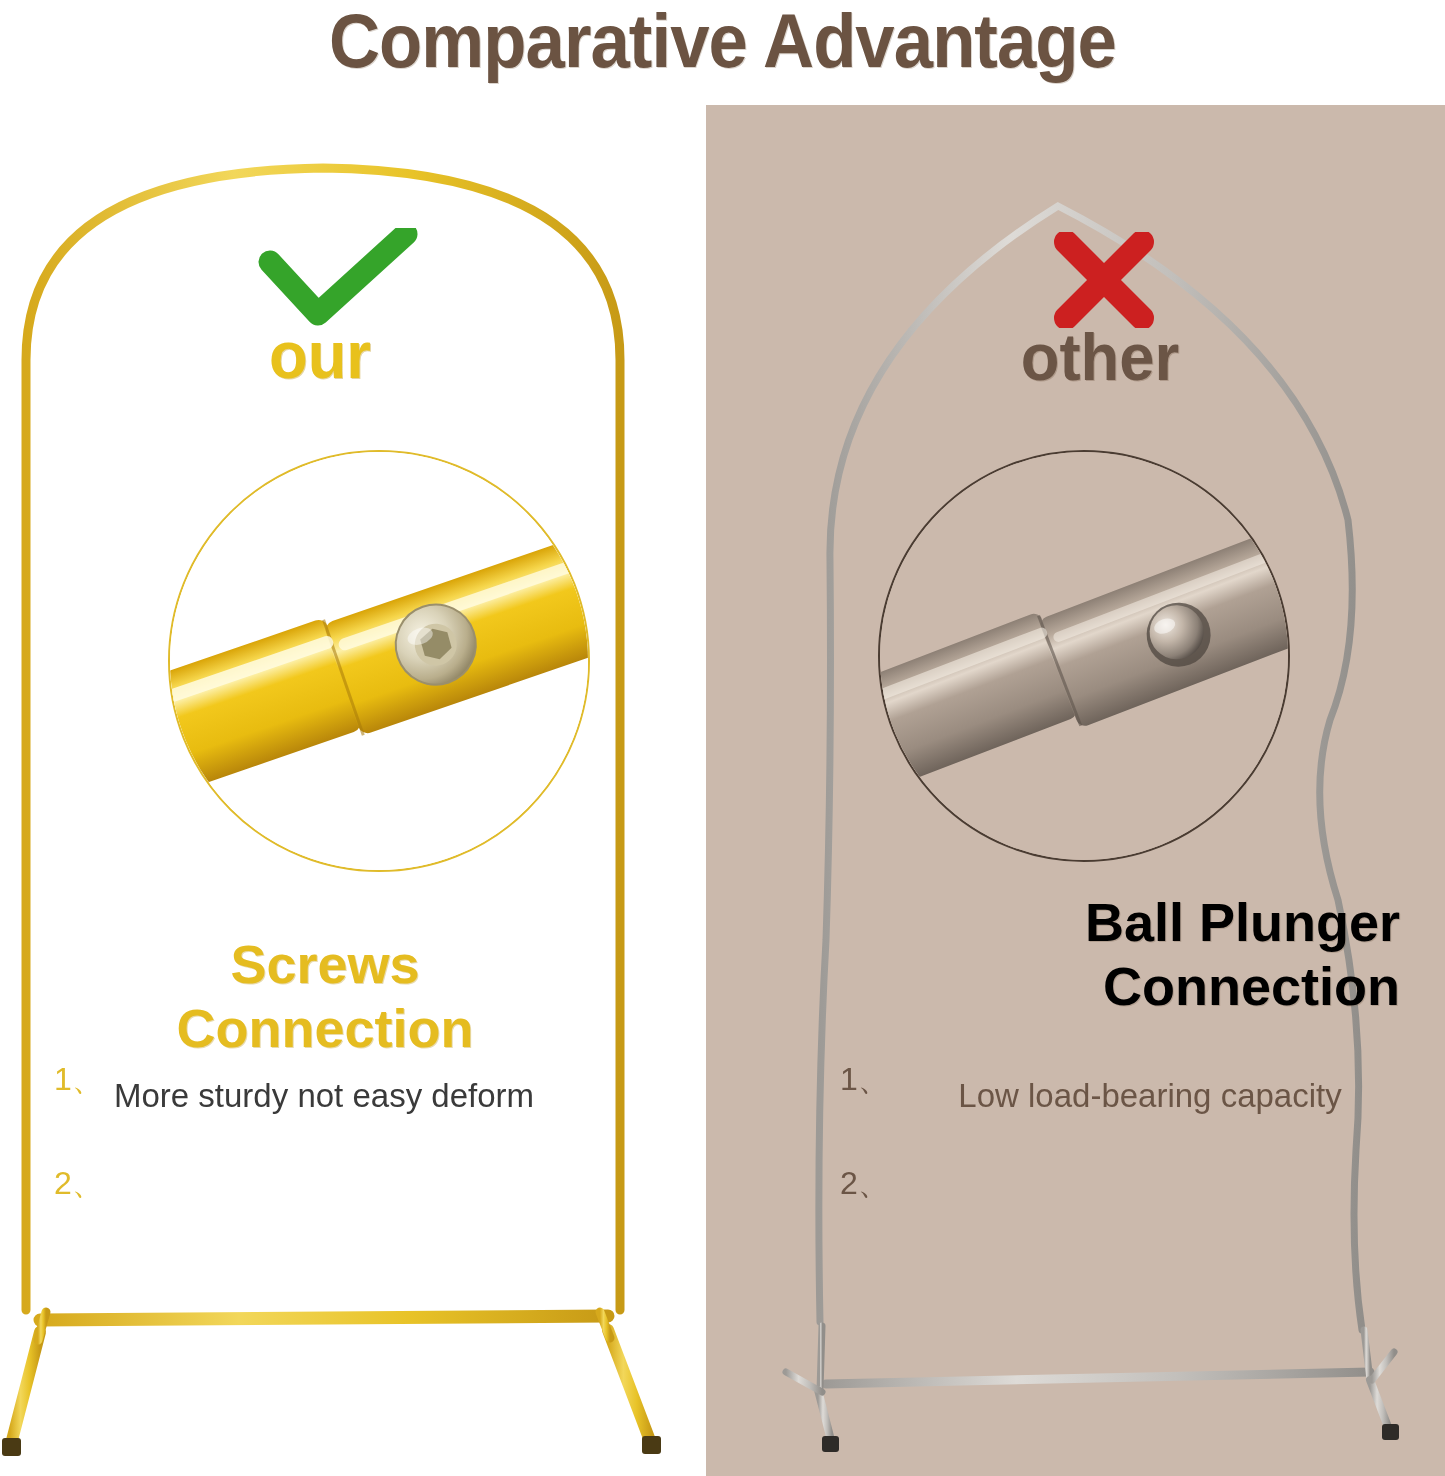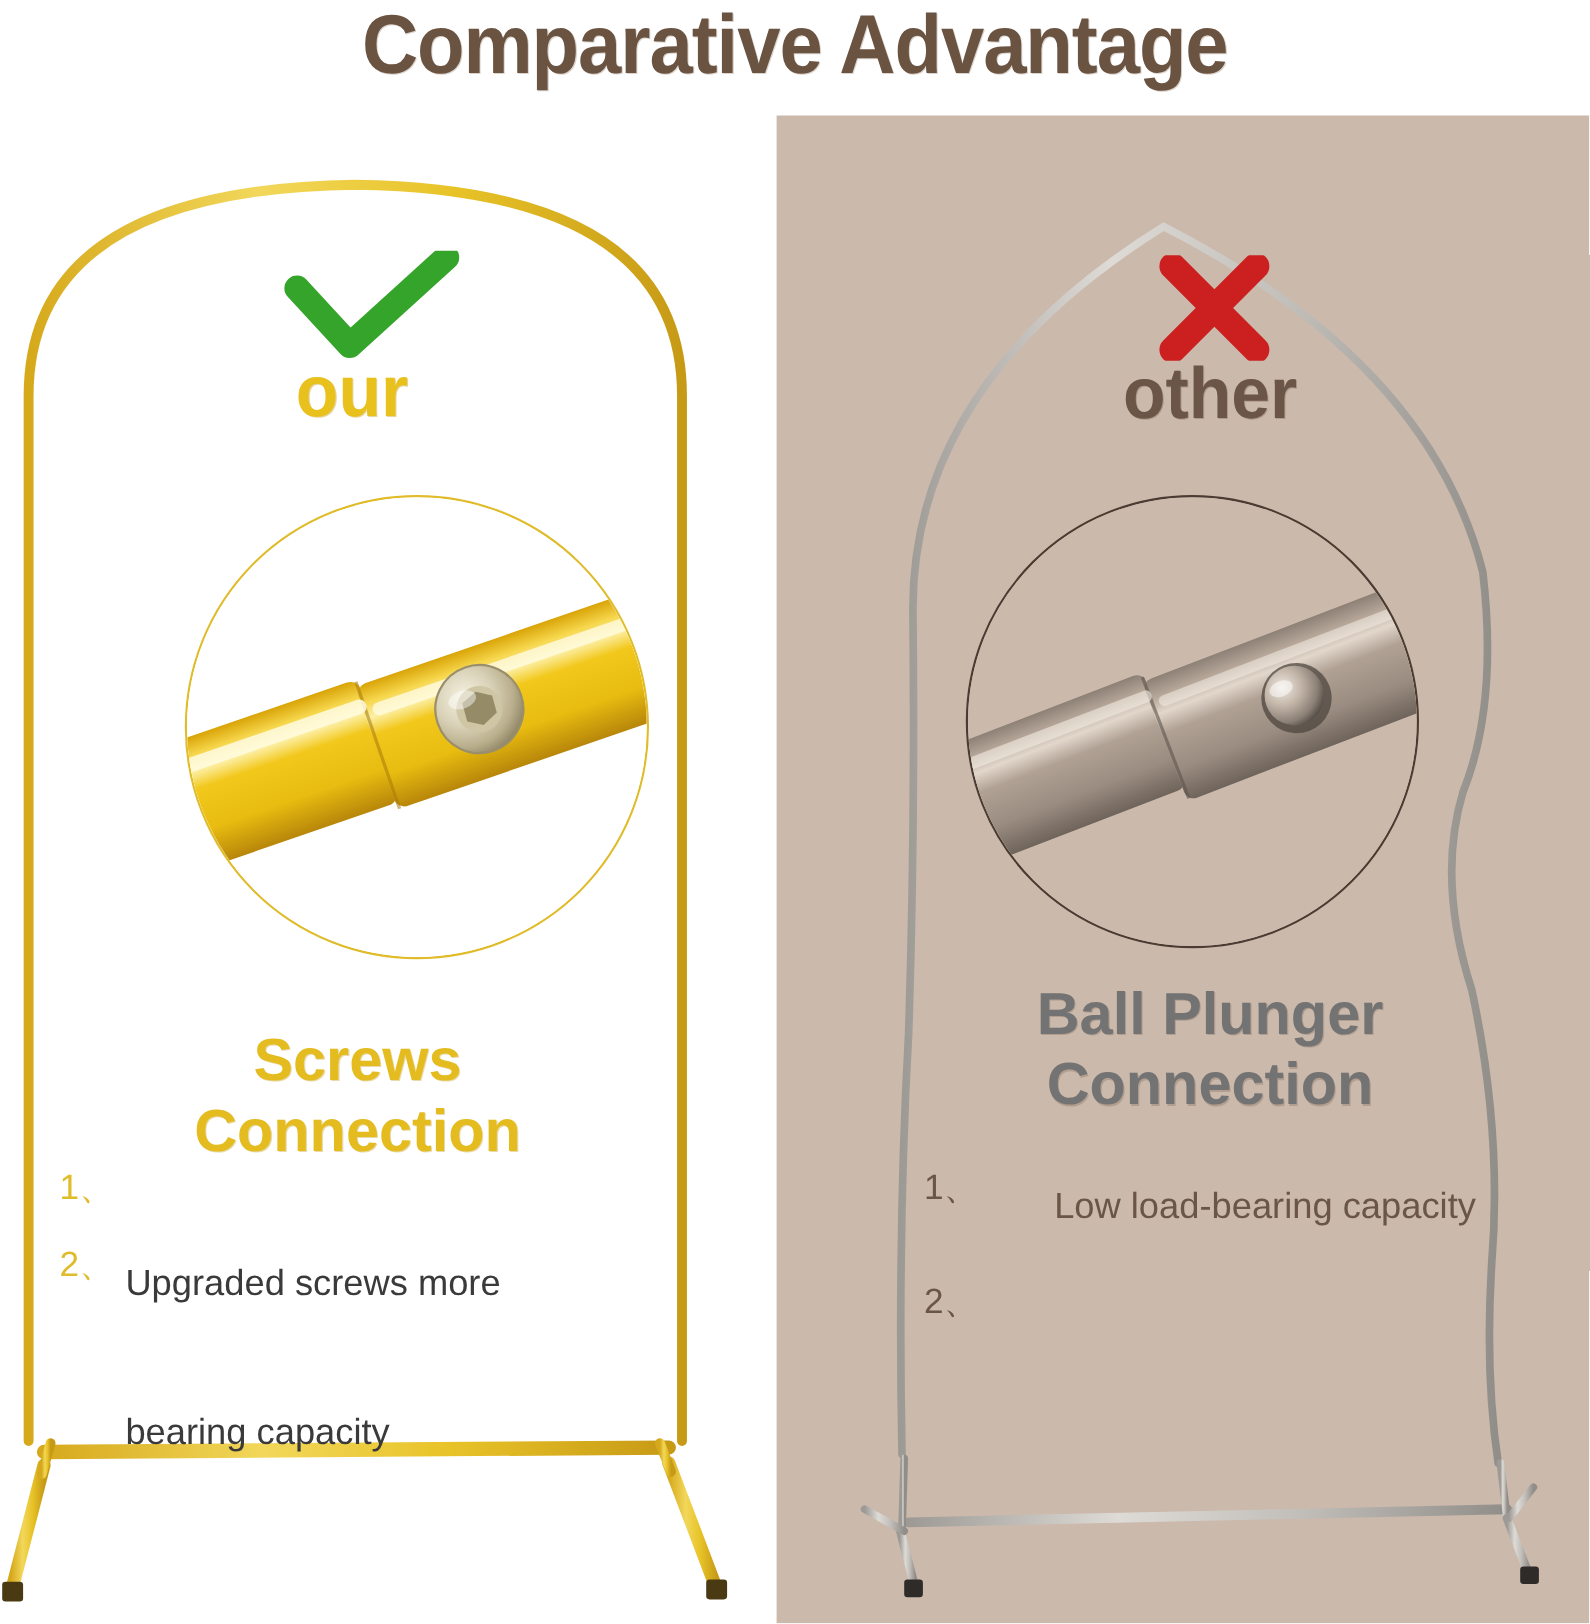--- a/index.html
+++ b/index.html
@@ -125,22 +125,23 @@
     text-align: center;
     white-space: pre-line;
   }
   #head-left {
     left: 30px; top: 932px; width: 590px;
     color: #e5bc20;
     text-shadow: 1px 1px 0 rgba(190,150,20,.35);
   }
   #head-right {
     left: 800px; top: 890px; width: 600px;
-    color: #737373;
+    color: #000000;
     text-shadow: 1px 1px 0 rgba(120,95,75,.3);
+    text-align: right;
   }
 
   
   .bullets {
     position: absolute;
     font-family: "Liberation Sans", sans-serif;
     font-size: 33px;
     line-height: 34px;
   }
   #bullets-left { left: 54px; top: 1062px; width: 580px; }
@@ -312,26 +313,24 @@
   </div>
 
   <div id="head-left" class="section-head">Screws
 Connection</div>
   <div id="head-right" class="section-head">Ball Plunger
 Connection</div>
 
   <div id="bullets-left" class="bullets">
     <div class="bullet-row">
       <span class="bullet-num">1、</span>
+      <span class="bullet-text">More sturdy not easy deform</span>
     </div>
     <div class="bullet-row">
       <span class="bullet-num">2、</span>
-      <span class="bullet-text">Upgraded screws more
-
- bearing capacity</span>
     </div>
   </div>
 
   <div id="bullets-right" class="bullets">
     <div class="bullet-row">
       <span class="bullet-num">1、</span>
       <span class="bullet-text">Low load-bearing capacity</span>
     </div>
     <div class="bullet-row">
       <span class="bullet-num">2、</span>

